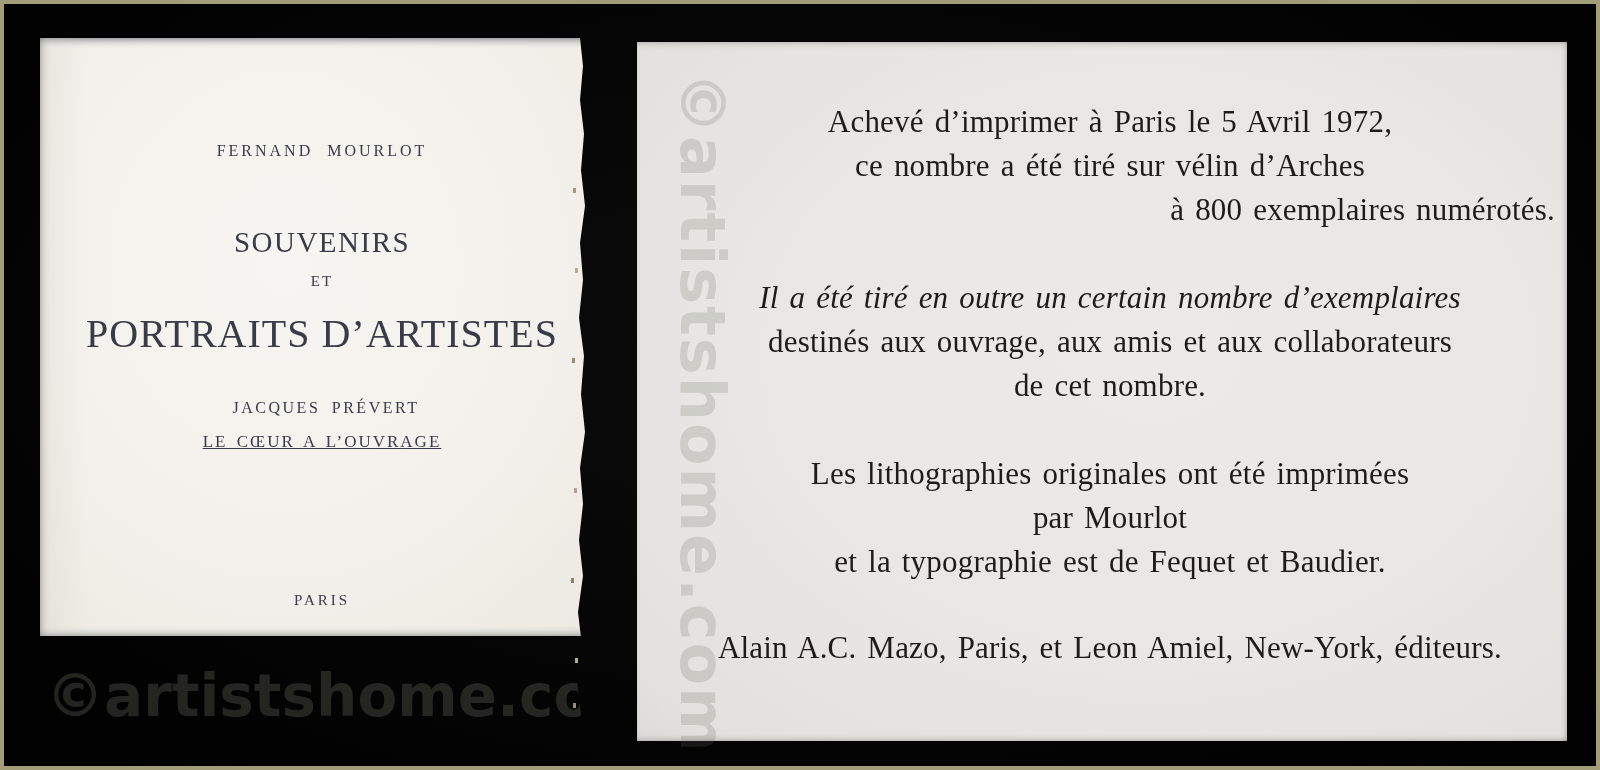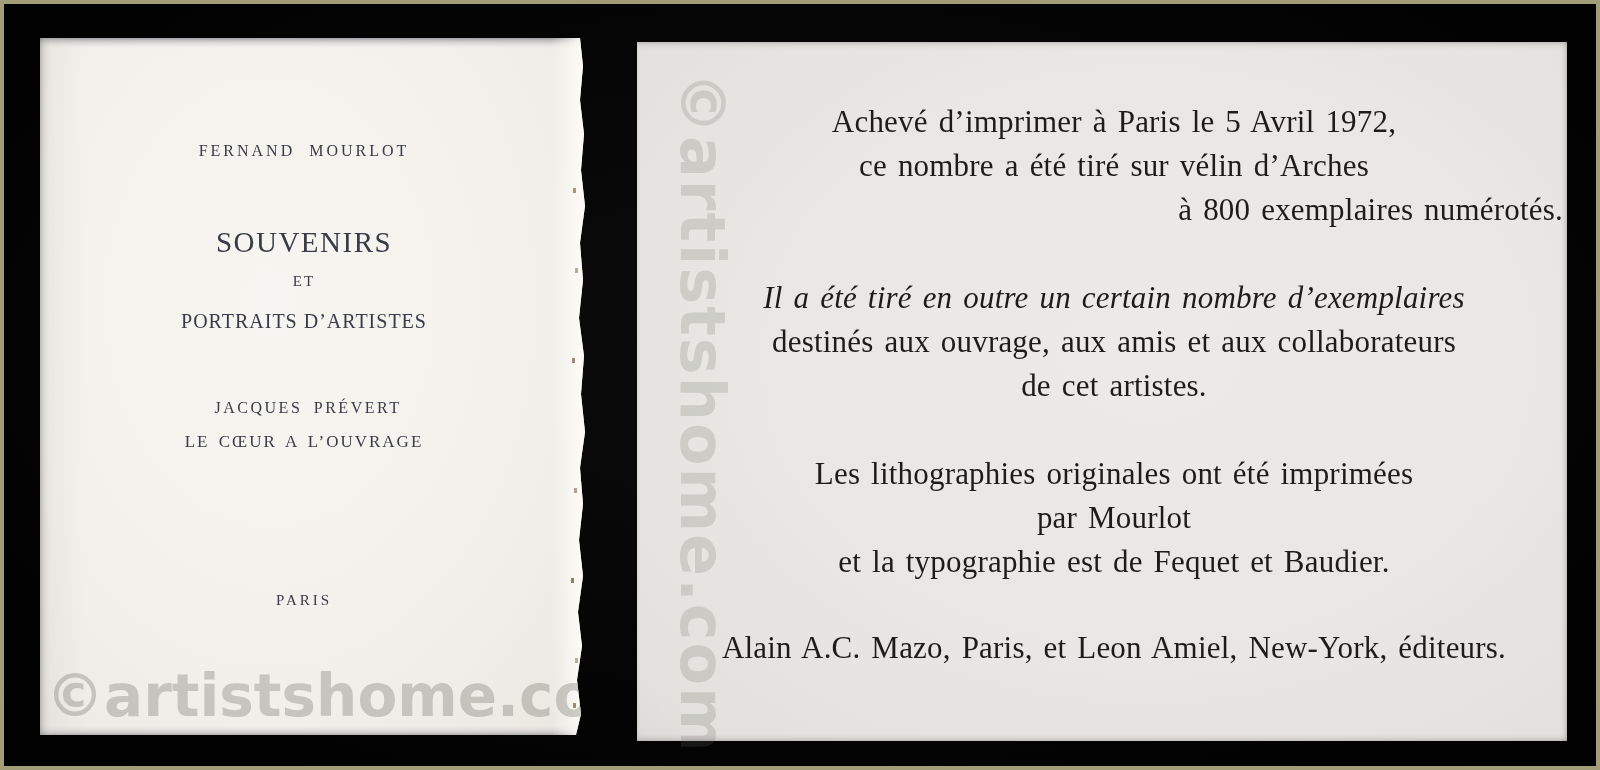--- a/index.html
+++ b/index.html
@@ -11,54 +11,55 @@
     border: 4px solid #a29c78;
     background: radial-gradient(ellipse at 50% 45%, #0c0c0c 0%, #050505 55%, #000 100%);
     overflow: hidden;
     font-family: "Liberation Serif", serif;
   }
 
   
   .page-left {
     position: absolute;
     left: 36px; top: 34px;
-    width: 545px; height: 697px;
+    width: 545px; height: 598px;
     background:
       radial-gradient(ellipse at 42% 38%, #f7f5f1 0%, #f3f1eb 55%, #eceae3 90%, #e7e5de 100%);
     clip-path: polygon(0 0, 540px 0, 543px 28px, 540px 62px, 544px 96px, 541px 132px,
       545px 168px, 540px 205px, 543px 242px, 539px 280px, 544px 318px, 541px 356px,
       545px 394px, 540px 430px, 543px 466px, 539px 502px, 543px 538px, 538px 574px,
       542px 608px, 537px 642px, 541px 676px, 536px 697px, 0 697px);
     box-shadow:
       inset 0 7px 9px -6px rgba(18, 24, 48, 0.6),
       inset 7px 0 9px -6px rgba(18, 24, 48, 0.35),
       inset 0 -6px 8px -6px rgba(18, 24, 48, 0.5);
     color: #383b48;
+    padding-left: 36px;
   }
   .pl-shade {
     position: absolute; inset: 0;
     background: linear-gradient(90deg, rgba(200,198,190,0.25) 0%, rgba(255,255,255,0) 8%,
       rgba(255,255,255,0) 94%, rgba(252,251,247,0.9) 99%);
   }
   .deckle-specks {
     position: absolute; left: 533px; top: 150px;
     width: 3px; height: 5px; background: #a59a7e;
     box-shadow: 2px 80px 0 #b7ad92, -1px 170px 0 #978c72, 1px 300px 0 #b0a58a,
       -2px 390px 0 #8d8468, 2px 470px 0 #b7ad92, 0 515px 0 #9a8f73;
   }
   .pl-text {
     position: absolute; left: 0; right: 17px; top: 0; bottom: 0;
   }
   .pl-line { position: absolute; left: 0; right: 0; text-align: center; white-space: nowrap; }
   .pl-author   { top: 104px; font-size: 16px; letter-spacing: 3px; word-spacing: 7px; }
   .pl-title1   { top: 188px; font-size: 29px; letter-spacing: 1.5px; }
   .pl-title2   { top: 235px; font-size: 15px; letter-spacing: 2px; }
-  .pl-title3   { top: 272px; font-size: 20px; letter-spacing: 1px; text-align: center; }
+  .pl-title3   { top: 272px; font-size: 40px; letter-spacing: 1px; text-align: center; }
   .pl-sub1     { top: 361px; font-size: 16px; letter-spacing: 2.5px; word-spacing: 5px; margin-left: 8px; }
-  .pl-sub2     { top: 394px; font-size: 17px; letter-spacing: 2px; word-spacing: 3px; }
+  .pl-sub2     { top: 394px; font-size: 17px; letter-spacing: 2px; word-spacing: 3px; text-decoration: underline; }
   .pl-city     { top: 554px; font-size: 15px; letter-spacing: 3px; }
 
   .wm-left {
     position: absolute; left: 6px; top: 624px;
     font-family: "DejaVu Sans", sans-serif;
     font-weight: bold; font-size: 58px; letter-spacing: 0px;
     color: rgba(110, 108, 100, 0.32);
     white-space: nowrap;
   }
 
@@ -78,21 +79,21 @@
   .wm-right {
     position: absolute; left: 102px; top: 30px;
     transform: rotate(90deg); transform-origin: 0 0;
     font-family: "DejaVu Sans", sans-serif;
     font-weight: bold; font-size: 62px; letter-spacing: 2px;
     color: rgba(105, 103, 96, 0.20);
     white-space: nowrap;
   }
   .rp-text { position: absolute; left: 28px; right: 0; top: 0; bottom: 0; }
   .rp-line {
-    position: absolute; left: 0; right: 4px;
+    position: absolute; left: 0; right: 12px;
     text-align: center; white-space: nowrap;
     font-size: 31px; line-height: 31px;
     letter-spacing: 0.2px; word-spacing: 3px;
   }
   .rp-l0 { top: 64px; }  .rp-l1 { top: 108px; } .rp-l2 { top: 152px; text-align: right; }
   .rp-l3 { top: 240px; font-style: italic; } .rp-l4 { top: 284px; } .rp-l5 { top: 328px; }
   .rp-l6 { top: 416px; } .rp-l7 { top: 460px; } .rp-l8 { top: 504px; }
   .rp-l9 { top: 590px; }
 </style>
 </head>
@@ -116,21 +117,21 @@
   </div>
 
   <div class="page-right">
     <div class="wm-right">©artistshome.com</div>
     <div class="rp-text">
       <div class="rp-line rp-l0">Achevé d’imprimer à Paris le 5 Avril 1972,</div>
       <div class="rp-line rp-l1">ce nombre a été tiré sur vélin d’Arches</div>
       <div class="rp-line rp-l2">à 800 exemplaires numérotés.</div>
       <div class="rp-line rp-l3">Il a été tiré en outre un certain nombre d’exemplaires</div>
       <div class="rp-line rp-l4">destinés aux ouvrage, aux amis et aux collaborateurs</div>
-      <div class="rp-line rp-l5">de cet artistes.</div>
+      <div class="rp-line rp-l5">de cet nombre.</div>
       <div class="rp-line rp-l6">Les lithographies originales ont été imprimées</div>
       <div class="rp-line rp-l7">par Mourlot</div>
       <div class="rp-line rp-l8">et la typographie est de Fequet et Baudier.</div>
       <div class="rp-line rp-l9">Alain A.C. Mazo, Paris, et Leon Amiel, New-York, éditeurs.</div>
     </div>
   </div>
 
 </div>
 
 </body></html>

